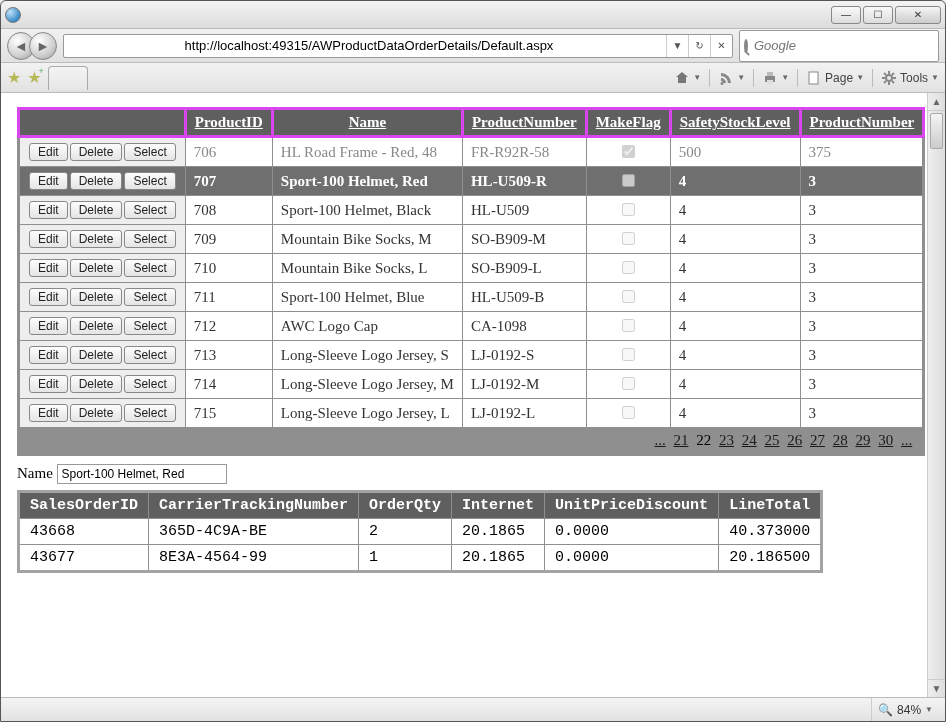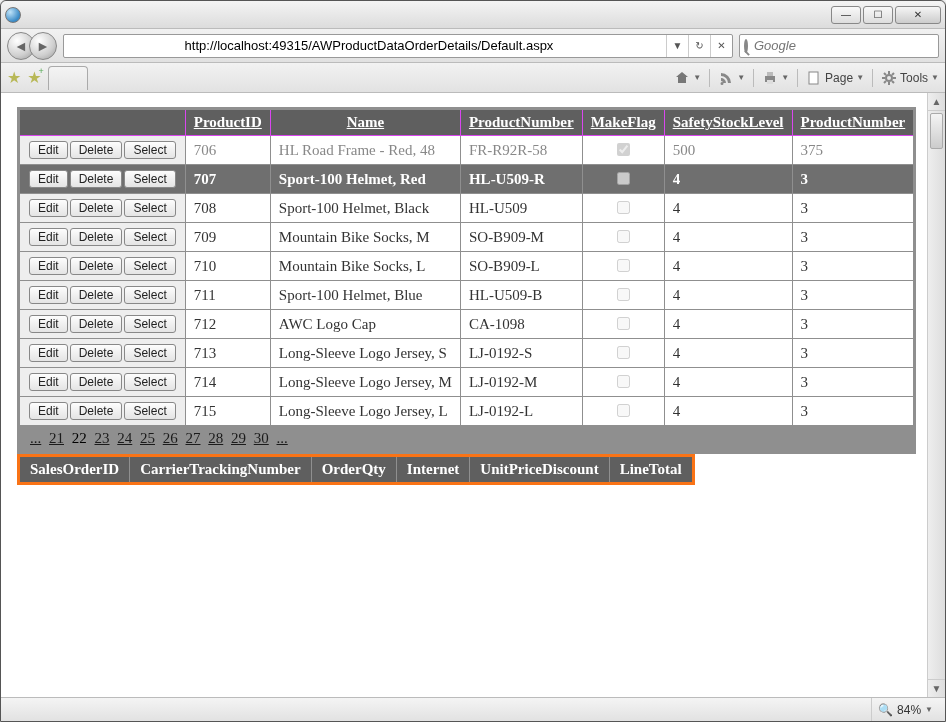--- a/index.html
+++ b/index.html
@@ -51,21 +51,21 @@
   }
   .addr-wrap .ie-icon { margin: 0 4px; }
   .addr-input {
     flex:1; border:none; outline:none; font-size:13px; padding:0 2px; background:transparent;text-align:center;
   }
   .addr-btn {
     width:22px; height:22px; border-left:1px solid #ccc;
     display:flex; align-items:center; justify-content:center; color:#555; font-size:10px;
   }
   .search-wrap {
-    width: 200px; height:24px; display:flex; align-items:center;
+    width: 200px; height:32px; display:flex; align-items:center;
     background:#fff; border:1px solid #999; border-radius:2px; padding:0 4px;
   }
   .search-input { flex:1; border:none; outline:none; font-size:13px; font-style:italic; color:#888; background:transparent;}
   .mag { width:14px; height:14px; border:2px solid #888; border-radius:50%; position:relative; margin-right:4px;}
   .mag::after { content:""; position:absolute; width:6px; height:2px; background:#888; transform:rotate(45deg); bottom:-3px; right:-4px;}
 
   
   .toolbar {
     height: 30px; display:flex; align-items:center;
     background: linear-gradient(#f2f2f2, #e2e2e2);
@@ -103,47 +103,47 @@
   .vscroll .arrow.bot { border-top:1px solid #ccc; border-bottom:none; position:absolute; bottom:0; left:0; right:0;}
   .vscroll .thumb { position:absolute; top:20px; left:2px; right:2px; height:36px; background:linear-gradient(#f4f4f4,#ccc); border:1px solid #aaa; border-radius:2px;}
 
   
   table.grid {
     border-collapse: collapse; border:3px solid #8f8f8f;
     font-family: "Times New Roman", serif; font-size:15px;
   }
   table.grid th {
     background:#5f5f5f; color:#fff; font-weight:bold;
-    border:1px solid #d946ef; padding:4px 8px; text-align:center;
+    border:3px solid #d946ef; padding:4px 8px; text-align:center;
   }
   table.grid th a { color:#fff; text-decoration:underline; }
   table.grid td {
     border:1px solid #8f8f8f; padding:4px 8px; background:#fff; color:#333;
   }
   table.grid tr.selected td { background:#6f6f6f; color:#fff; font-weight:bold; }
   table.grid tr.firstdata td { color:#888; }
   table.grid td.cmdcell { background:#eee; white-space:nowrap; }
   .gbtn {
     font-family:"Segoe UI",Tahoma,sans-serif; font-size:12px;
     padding:1px 8px; margin:1px;
     border:1px solid #888; border-radius:3px;
     background:linear-gradient(#fdfdfd,#e4e4e4); color:#222;
   }
   .chk { width:13px; height:13px; }
-  .pager td { background:#8f8f8f !important; text-align:left; padding:3px 0; }
+  .pager td { background:#8f8f8f !important; text-align:right; padding:3px 0; }
   .pager a, .pager span { color:#1b1b1b; margin:0 2px; font-size:15px; }
   .pager a { text-decoration:underline; }
   .pager .cur { color:#000; text-decoration:none; }
 
   .namerow { margin:8px 0 6px; font-family:"Times New Roman",serif; font-size:15px;}
   .namerow input { font-family:"Segoe UI",Tahoma,sans-serif; font-size:12px; padding:2px 4px; width:170px; border:1px solid #999;}
 
   table.details {
-    border-collapse: collapse; border:3px solid #f97316;
-    font-family:Liberation Serif, serif; font-size:15px;
+    border-collapse: collapse; border:3px solid #a3a3a3;
+    font-family:Liberation Mono, monospace; font-size:15px;
   }
   table.details th {
     background:#5f5f5f; color:#fff; border:1px solid #8f8f8f; padding:4px 10px; font-weight:bold;
   }
   table.details td {
     border:1px solid #8f8f8f; padding:4px 10px; background:#fff;
   }
 
   
   .statusbar {
@@ -359,33 +359,53 @@
             <td>3</td>
           </tr>
         </tbody>
       <tfoot>
         <tr class="pager">
           <td colspan="7" id="pager-cell"><a href="#">...</a> <a href="#">21</a> <span class="cur">22</span> <a href="#">23</a> <a href="#">24</a> <a href="#">25</a> <a href="#">26</a> <a href="#">27</a> <a href="#">28</a> <a href="#">29</a> <a href="#">30</a> <a href="#">...</a></td>
         </tr>
       </tfoot>
     </table>
 
+    <div class="namerow">
+      <span>Name</span>
+      <input value="Sport-100 Helmet, Red" style="">
+    </div>
 
     <table class="details" id="details">
       <thead>
         <tr>
           <th>SalesOrderID</th>
           <th>CarrierTrackingNumber</th>
           <th>OrderQty</th>
           <th>Internet</th>
           <th>UnitPriceDiscount</th>
           <th>LineTotal</th>
         </tr>
       </thead>
       <tbody id="details-body">
+          <tr>
+            <td>43668</td>
+            <td>365D-4C9A-BE</td>
+            <td>2</td>
+            <td>20.1865</td>
+            <td>0.0000</td>
+            <td>40.373000</td>
+          </tr>
+          <tr>
+            <td>43677</td>
+            <td>8E3A-4564-99</td>
+            <td>1</td>
+            <td>20.1865</td>
+            <td>0.0000</td>
+            <td>20.186500</td>
+          </tr>
         </tbody>
     </table>
   </div>
 
   <div class="statusbar">
     <span class="spacer"></span>
     <div class="seg">
       <span>🔍</span>
       <span>84%</span>
       <span class="zoom-dd">▼</span>

